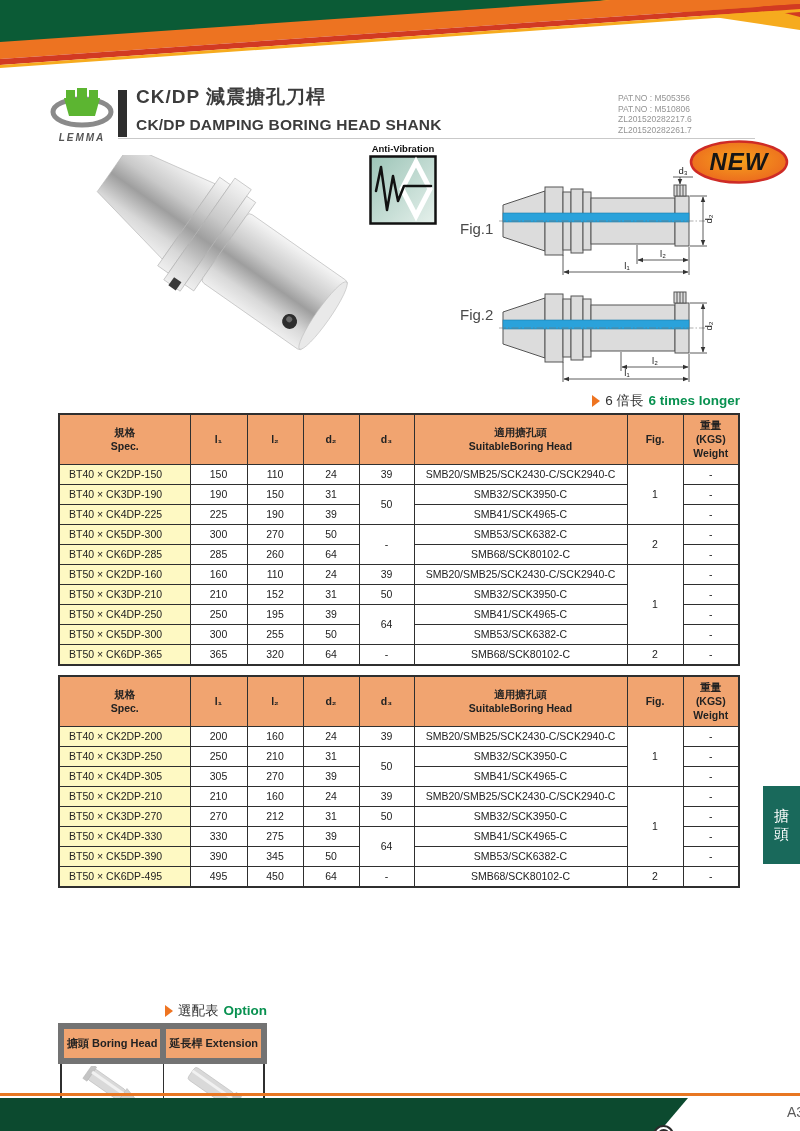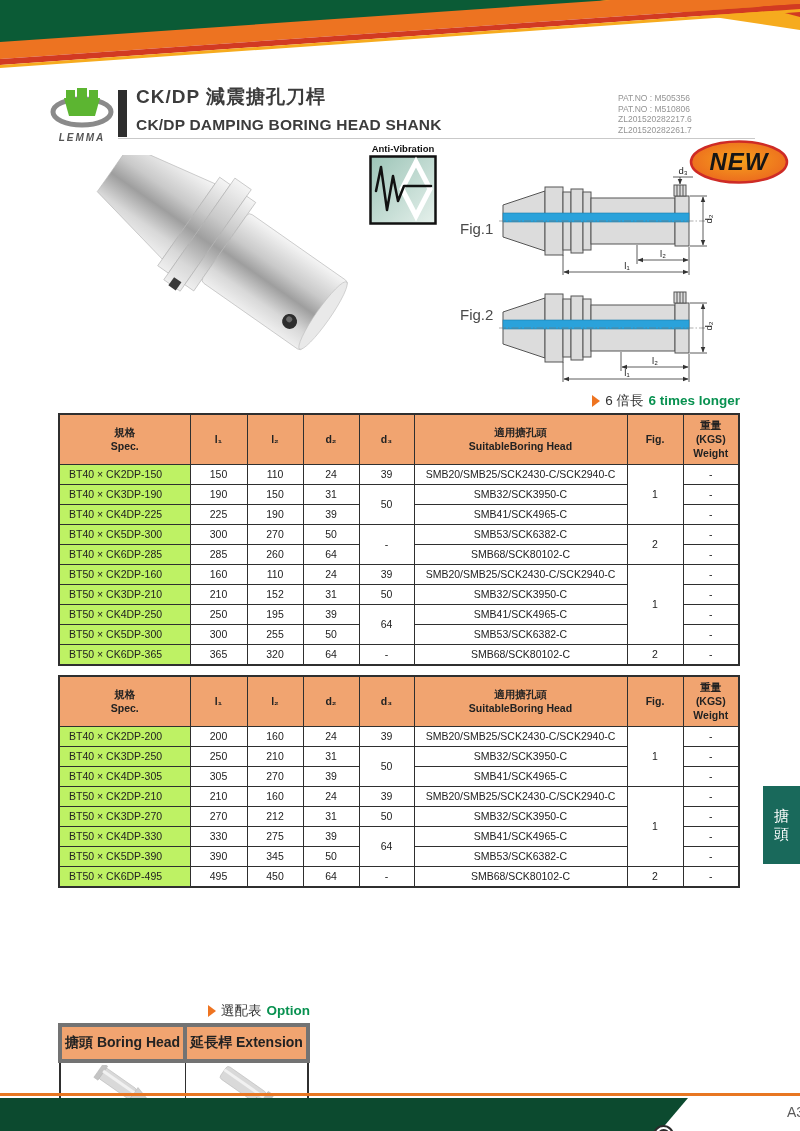--- a/index.html
+++ b/index.html
@@ -33,28 +33,28 @@
   .tbl-sec{position:absolute;left:58px;width:682px;}
   .sec-title{display:flex;align-items:center;gap:5px;margin-bottom:4px;height:17px;justify-content:flex-end;}
   .arrow{width:0;height:0;border-left:8px solid #ee7421;border-top:6px solid transparent;border-bottom:6px solid transparent;display:inline-block;}
   .t-zh{font-size:13.5px;color:#333;font-weight:normal;}
   .t-en{font-size:13.5px;color:#089150;font-weight:bold;}
   table.spec{border-collapse:collapse;table-layout:fixed;width:680px;border:2px solid #2f2f2f;}
   table.spec th{background:#F1A470;border:1px solid #2f2f2f;font-size:10.5px;font-weight:bold;color:#222;
     padding:3px 1px;line-height:1.35;white-space:pre-line;height:34px;}
   table.spec td{border:1px solid #2f2f2f;font-size:10.5px;color:#222;text-align:center;height:19px;
     padding:0 2px;background:#fff;overflow:hidden;white-space:nowrap;}
-  table.spec td.spec-col{background:#bef264;text-align:left;padding-left:9px;margin-left:20px;}
+  table.spec td.spec-col{background:#fef9c3;text-align:left;padding-left:9px;margin-left:20px;}
   
   .side-tab{position:absolute;left:763px;top:786px;width:37px;height:78px;background:#19695B;color:#fff;
     font-size:15px;line-height:18px;display:flex;flex-direction:column;align-items:center;justify-content:center;}
   
   .option-sec{position:absolute;left:58px;top:1002px;}
   .opt-table{border-collapse:collapse;table-layout:fixed;border:2px solid #2f2f2f;margin-top:4px;}
-  .opt-table th{background:#F1A470;border:4px solid #737373;font-size:14px;font-weight:bold;color:#222;height:15px;padding:7px 3px;white-space:nowrap;}
+  .opt-table th{background:#F1A470;border:6px solid #737373;font-size:11px;font-weight:bold;color:#222;height:15px;padding:7px 3px;white-space:nowrap;}
   .opt-table td{border:1px solid #2f2f2f;text-align:center;}
   .opt-img-cell{height:51px;background:#fff;width:84px;}
   .opt-ref{height:15px;background:#C9E7D6;font-size:11px;color:#222;}
   
   .foot-line{position:absolute;left:0;top:1093px;width:800px;height:3px;background:#E87722;}
   .foot-band{position:absolute;left:0;top:1098px;width:800px;height:33px;background:#0C4A2F;
     clip-path:polygon(0 0,86% 0,82.5% 100%,0 100%);}
   .brand{position:absolute;left:652px;top:1103px;display:flex;align-items:center;gap:4px;}
   .brand-text{display:flex;flex-direction:column;line-height:1;margin-top:48px;}
   .brand-top{font-size:11px;font-weight:900;color:#2b2b2b;letter-spacing:.5px;}

